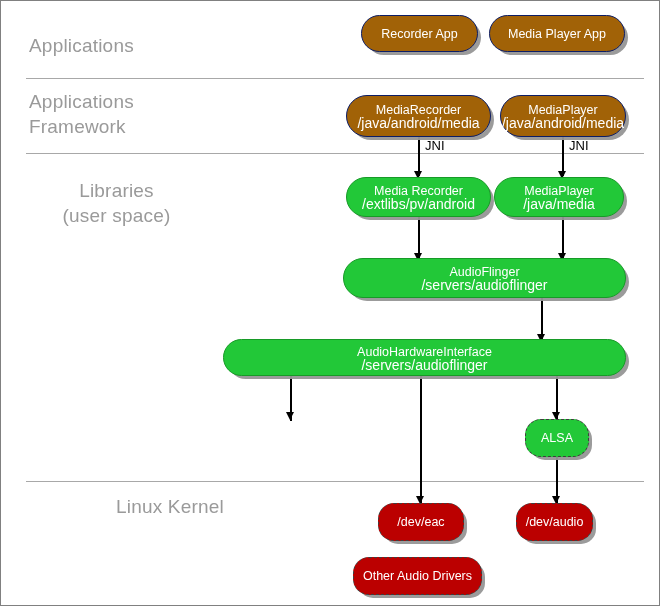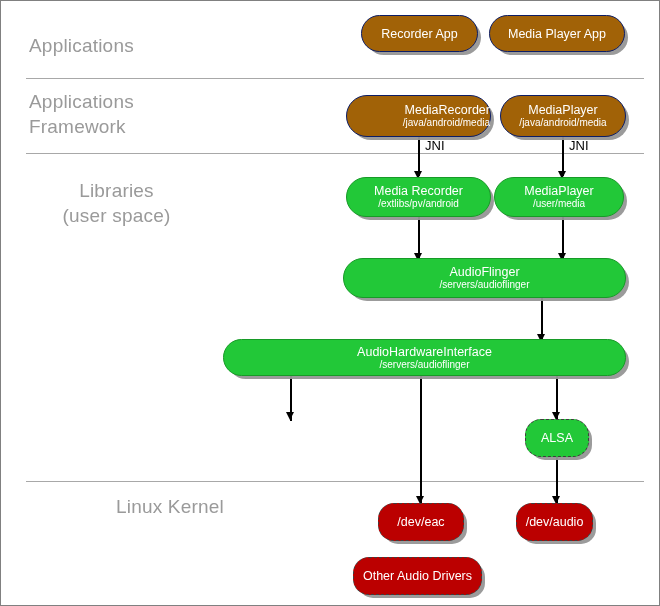--- a/index.html
+++ b/index.html
@@ -53,21 +53,21 @@
     text-align: center;
     z-index: 5;
     box-shadow: 4px 4px 0px -1px rgba(150,150,150,0.95);
   }
   .node .title {
     font-size: 12.5px;
     line-height: 14px;
     white-space: nowrap;
   }
   .node .sub {
-    font-size: 10px;
+    font-size: 14px;
     line-height: 12px;
     white-space: nowrap;
   }
   .node.two-line .title { line-height: 15px; }
 
   .node.blue {
     background: #a16207;
     border: 1.5px solid #0c1d66;
   }
   .node.green {
@@ -158,38 +158,38 @@
   <div class="arrowhead" style="left:551px; top:495px;"></div>
 
   <div class="node blue" style="left:360px; top:14px; width:117px; height:37px;">
     <span class="title">Recorder App</span>
   </div>
 
   <div class="node blue" style="left:488px; top:14px; width:136px; height:37px;">
     <span class="title">Media Player App</span>
   </div>
 
-  <div class="node blue" style="left:345px; top:94px; width:145px; height:42px;align-items:flex-end;">
+  <div class="node blue" style="left:345px; top:94px; width:145px; height:42px;">
     <span class="title">MediaRecorder</span>
     <span class="sub">/java/android/media</span>
   </div>
 
   <div class="node blue" style="left:499px; top:94px; width:126px; height:42px;">
     <span class="title">MediaPlayer</span>
     <span class="sub">/java/android/media</span>
   </div>
 
   <div class="node green" style="left:345px; top:176px; width:145px; height:40px;">
     <span class="title">Media Recorder</span>
     <span class="sub">/extlibs/pv/android</span>
   </div>
 
   <div class="node green" style="left:493px; top:176px; width:130px; height:40px;">
     <span class="title">MediaPlayer</span>
-    <span class="sub">/user/media</span>
+    <span class="sub">/java/media</span>
   </div>
 
   <div class="node green" style="left:342px; top:257px; width:283px; height:40px;">
     <span class="title">AudioFlinger</span>
     <span class="sub">/servers/audioflinger</span>
   </div>
 
   <div class="node green" style="left:222px; top:338px; width:403px; height:37px;">
     <span class="title">AudioHardwareInterface</span>
     <span class="sub">/servers/audioflinger</span>

